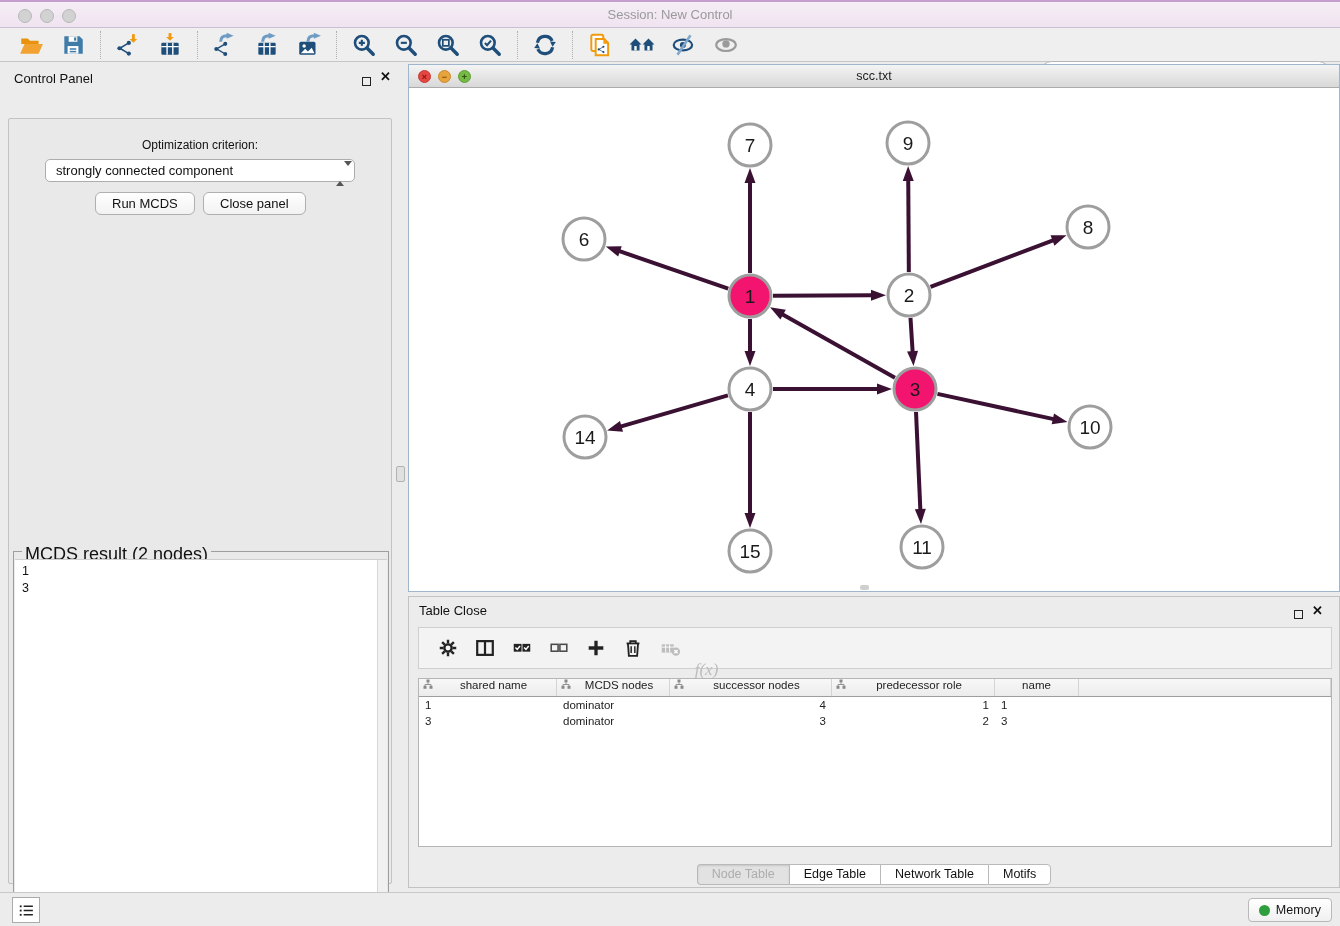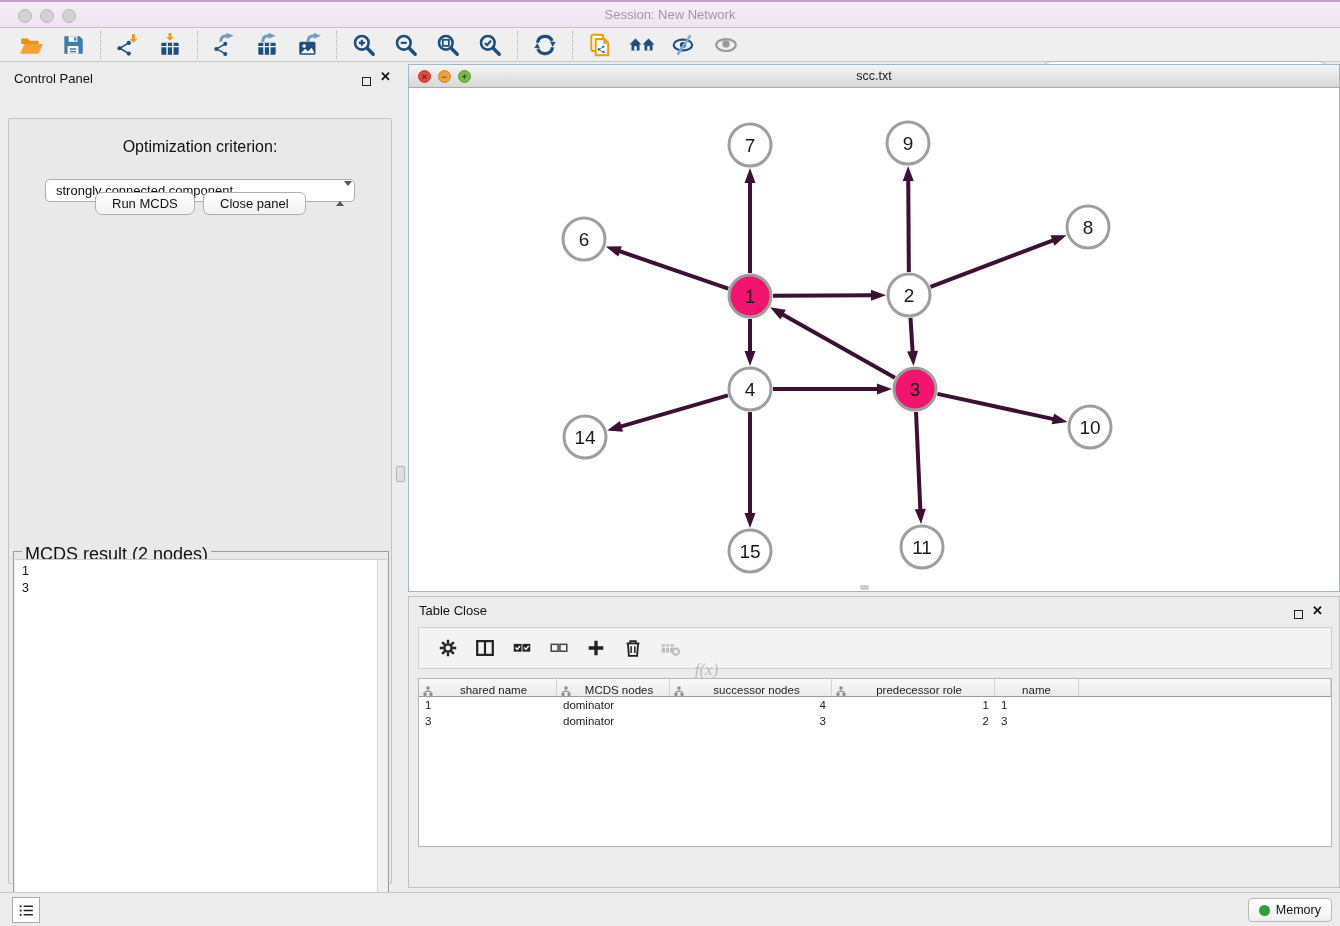--- a/index.html
+++ b/index.html
@@ -25,27 +25,27 @@
   #cp-header { position:absolute; left:0; top:0; width:100%; height:32px; }
   #cp-title { position:absolute; left:14px; top:9px; font-size:13px; color:#111; }
   .float-box { display:inline-block; width:9px; height:9px; border:1.5px solid #222; }
   .x-glyph { font-size:13px; font-weight:700; color:#111; line-height:9px; }
   #cp-tabs { position:absolute; left:0; top:35px; width:100%; display:flex; justify-content:center; z-index:2; }
   .seg-tab { height:21px; line-height:19px; padding:0 14px; font-size:12.5px; background:#FFF; border:1px solid #B9B9B9; border-right:none; color:#111; cursor:default; }
   .seg-tab:first-child { border-radius:4px 0 0 4px; }
   .seg-tab:last-child { border-radius:0 4px 4px 0; border-right:1px solid #B9B9B9; }
   .seg-tab.sel { background:#E2E2E2; color:#ADADAD; box-shadow:inset 0 1px 2px rgba(0,0,0,.12); }
   #cp-body { position:absolute; left:8px; top:56px; width:384px; height:766px; background:#E9E9E9; border:1px solid #C3C3C3; border-radius:2px; }
-  #opt-label { position:absolute; left:0; top:19px; width:100%; text-align:center; font-size:16px; color:#111; }
-  #criterion-select { position:absolute; left:36px; top:40px; width:310px; height:23px; background:#FFF; border:1px solid #ADADAD; border-radius:5px; font-size:13px; line-height:21px; padding-left:10px; color:#111;margin-top:20px; }
+  #opt-label { position:absolute; left:0; top:19px; width:100%; text-align:center; font-size:12px; color:#111; }
+  #criterion-select { position:absolute; left:36px; top:40px; width:310px; height:23px; background:#FFF; border:1px solid #ADADAD; border-radius:5px; font-size:13px; line-height:21px; padding-left:10px; color:#111; }
   #criterion-stepper { position:absolute; right:7px; top:3px; width:11px; height:16px; }
   .tri-up { width:0; height:0; border-left:4.5px solid transparent; border-right:4.5px solid transparent; border-bottom:5px solid #555; margin-bottom:3px; }
   .tri-dn { width:0; height:0; border-left:4.5px solid transparent; border-right:4.5px solid transparent; border-top:5px solid #555; }
   .cp-btn { position:absolute; top:73px; height:23px; background:linear-gradient(#FFF,#F2F2F2); border:1px solid #AFAFAF; border-radius:6px; font-size:13px; color:#111; padding:0 16px; font-family:"Liberation Sans",sans-serif; }
-  #run-btn { left:86px;border-radius:7px; }
+  #run-btn { left:86px; }
   #close-panel-btn { left:194px; }
   #result-group { position:absolute; left:4px; top:432px; width:376px; height:382px; border:1px solid #9E9E9E; background:#E9E9E9; }
   #result-label { position:absolute; left:8px; top:-8px; background:#E9E9E9; padding:0 3px; font-size:18px; color:#111; }
   #result-inner { position:absolute; left:1px; right:1px; top:7px; bottom:1px; background:#FFF; border-top:1px solid #CFCFCF; }
   #result-scroll { position:absolute; right:0; top:0; bottom:0; width:10px; background:#F1F1F1; border-left:1px solid #D6D6D6; }
   #mcds-result-list { padding:3px 7px; font-size:12.5px; color:#111; line-height:17px; }
 
   
   #v-divider { left:396px; top:466px; width:9px; height:16px; background:#E0E0E0; border:1px solid #B3B3B3; border-radius:2px; }
 
@@ -61,21 +61,21 @@
   
   #table-frame { left:408px; top:596px; width:932px; height:292px; background:#ECECEC; border:1px solid #C2C2C2; }
   #tp-title { position:absolute; left:10px; top:6px; font-size:13px; color:#111; }
   #tp-toolbar { position:absolute; left:9px; top:30px; width:914px; height:42px; background:#F3F3F3; border:1px solid #CFCFCF; display:flex; align-items:center; padding-left:10px; }
   .tp-btn { width:37px; height:34px; display:flex; align-items:center; justify-content:center; border:none; background:transparent; }
   .tp-btn svg { width:22px; height:22px; }
   .fx-text { font-family:"Liberation Serif",serif; font-style:italic; font-size:17px; color:#BDBDBD;margin-top:44px; }
   #tbl { position:absolute; left:9px; top:81px; width:914px; height:169px; background:#FFF; border:1px solid #B5B5B5; }
   .tbl-row { display:grid; grid-template-columns:138px 113px 162px 163px 84px 1fr; }
   #tbl-head { background:linear-gradient(#F8F8F8,#ECECEC); border-bottom:1px solid #9E9E9E; height:18px; }
-  .th { display:flex; align-items:flex-end; font-size:11.5px; color:#222; border-right:1px solid #D4D4D4; padding:0 4px; }
+  .th { display:flex; align-items:flex-start; font-size:11.5px; color:#222; border-right:1px solid #D4D4D4; padding:0 4px; }
   .th .th-label { flex:1; text-align:center; }
   .th svg { width:10px; height:10px; margin-right:2px; flex:0 0 auto; }
   .td { font-size:11.5px; color:#222; line-height:16px; padding:0 6px; white-space:nowrap; }
   .td.r { text-align:right; }
   #tp-tabs { position:absolute; left:0; top:267px; width:100%; display:flex; justify-content:center; }
 
   
   #statusbar { left:0; top:892px; width:1340px; height:34px; background:#ECECEC; border-top:1px solid #C8C8C8; }
   #list-btn { position:absolute; left:12px; top:4px; width:28px; height:26px; background:#FFF; border:1px solid #ABABAB; display:flex; align-items:center; justify-content:center; }
   #list-btn svg { width:17px; height:17px; }
@@ -241,21 +241,21 @@
       <circle cx="10" cy="10" r="6" fill="none" stroke="#9A9A9A" stroke-width="2.2"></circle>
       <path d="M14.5 14.5L20 20" stroke="#9A9A9A" stroke-width="2.6"></path>
     </symbol>
   </defs>
 </svg>
 
 <div id="titlebar" class="abs">
   <span class="tl-dot" style="left:18px"></span>
   <span class="tl-dot" style="left:40px"></span>
   <span class="tl-dot" style="left:62px"></span>
-  <div id="win-title">Session: New Network</div>
+  <div id="win-title">Session: New Control</div>
 </div>
 
 <div id="main-toolbar" class="abs">
   <div id="main-toolbar-items" style="display:flex;align-items:center">
       <button class="tb-btn">
         <svg>
           <use href="#sym-open-folder"></use>
         </svg>
       </button>
       <button class="tb-btn">
@@ -577,20 +577,26 @@
         <div class="tbl-row">
           <div class="td">3</div>
           <div class="td">dominator</div>
           <div class="td r">3</div>
           <div class="td r">2</div>
           <div class="td">3</div>
           <div class="td"></div>
         </div>
       </div>
   </div>
+  <div id="tp-tabs">
+      <div class="seg-tab sel">Node Table</div>
+      <div class="seg-tab">Edge Table</div>
+      <div class="seg-tab">Network Table</div>
+      <div class="seg-tab">Motifs</div>
+    </div>
 </div>
 
 <div id="statusbar" class="abs">
   <button id="list-btn">
     <svg>
         <use href="#sym-list"></use>
       </svg>
   </button>
   <button id="memory-btn">
     <span id="mem-dot"></span>

